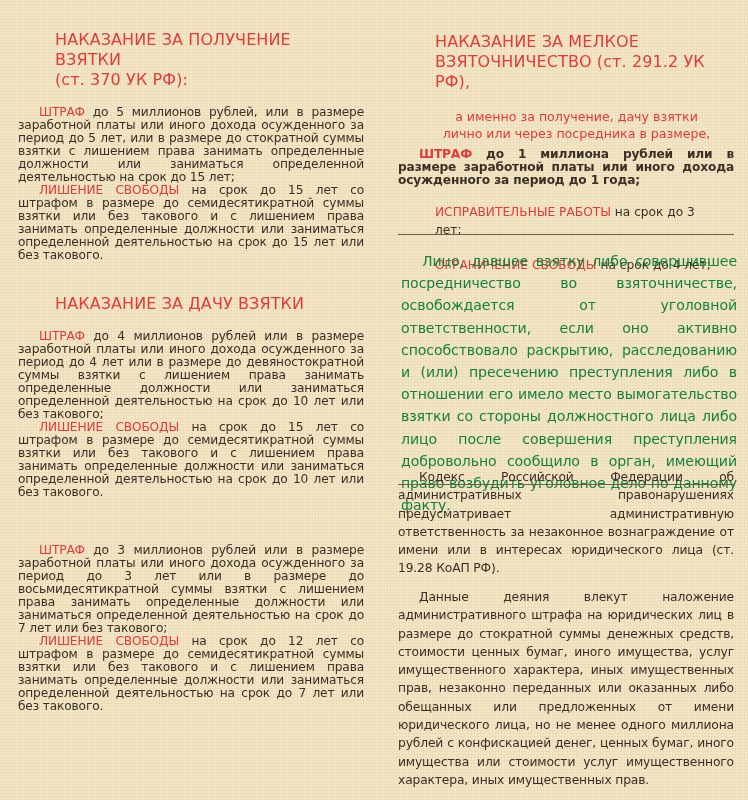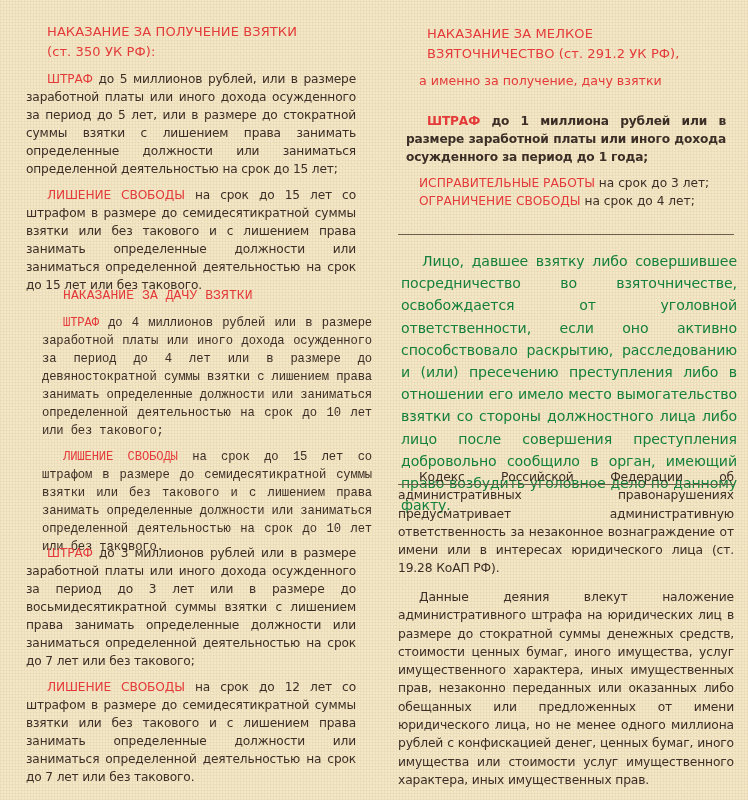--- a/index.html
+++ b/index.html
@@ -13,47 +13,48 @@
     font-family: "DejaVu Sans", sans-serif;
     color: #3b2e26;
     position: relative;
   }
   .col { position: absolute; top: 0; }
   .col-left { left: 18px; width: 346px; }
   .col-right { left: 398px; width: 336px; }
 
   .heading {
     color: #e43a39;
-    font-size: 13px;
+    font-size: 16px;
     line-height: 20px;
     font-weight: normal;
     letter-spacing: 0.1px;
-    margin: 8px;
+    margin: 16px;
     padding-left: 21px;
   }
   .para {
     font-size: 12.2px;
-    line-height: 18px;
+    line-height: 13px;
     text-align: justify;
-    margin: 8px;
+    margin: 0;
     text-indent: 21px;
     letter-spacing: -0.15px;
   }
   .hl { color: #e43a39; }
   .sub {
     color: #e43a39;
     font-size: 12.6px;
     line-height: 17.3px;
     padding-left: 21px;
     margin: 0;
+    text-align: center;
   }
   .item {
     font-size: 12.2px;
     line-height: 18.5px;
-    margin: 0;
+    margin: 16px;
     padding-left: 21px;
   }
   .divider {
     height: 0; border-top: 1px solid #6f5e4b; margin: 0;
   }
   .red-para {
     color: #15803d;
     font-size: 14.1px;
     line-height: 22.2px;
     text-align: justify;
@@ -71,27 +72,27 @@
   }
 </style>
 </head>
 <body>
 
 <div class="col col-left">
 
   <section style="position:absolute; top:14px; left:0; width:346px;">
     <h2 class="heading">
       <span>НАКАЗАНИЕ ЗА ПОЛУЧЕНИЕ ВЗЯТКИ</span><br>
-      <span>(ст. 350 УК РФ):</span>
+      <span>(ст. 370 УК РФ):</span>
     </h2>
     <p class="para" style="margin-top:3px;"><span class="hl">ШТРАФ</span><span> до 5 миллионов рублей, или в размере заработной платы или иного дохода осужденного за период до 5 лет, или в размере до стократной суммы взятки с лишением права занимать определенные должности или заниматься определенной деятельностью на срок до 15 лет;</span></p>
     <p class="para"><span class="hl">ЛИШЕНИЕ СВОБОДЫ</span><span> на срок до 15 лет со штрафом в размере до семидесятикратной суммы взятки или без такового и с лишением права занимать определенные должности или заниматься определенной деятельностью на срок до 15 лет или без такового.</span></p>
   </section>
 
-  <section style="position:absolute; top:278px; left:16px; width:346px;font-family:Liberation Mono, monospace;">
+  <section style="position:absolute; top:278px; left:0; width:346px;">
     <h2 class="heading">
       <span>НАКАЗАНИЕ ЗА ДАЧУ ВЗЯТКИ</span><br>
     </h2>
     <p class="para" style="margin-top:3px;"><span class="hl">ШТРАФ</span><span> до 4 миллионов рублей или в размере заработной платы или иного дохода осужденного за период до 4 лет или в размере до девяностократной суммы взятки с лишением права занимать определенные должности или заниматься определенной деятельностью на срок до 10 лет или без такового;</span></p>
     <p class="para"><span class="hl">ЛИШЕНИЕ СВОБОДЫ</span><span> на срок до 15 лет со штрафом в размере до семидесятикратной суммы взятки или без такового и с лишением права занимать определенные должности или заниматься определенной деятельностью на срок до 10 лет или без такового.</span></p>
   </section>
 
   <section style="position:absolute; top:541px; left:0; width:346px;">
     <p class="para" style="margin-top:3px;"><span class="hl">ШТРАФ</span><span> до 3 миллионов рублей или в размере заработной платы или иного дохода осужденного за период до 3 лет или в размере до восьмидесятикратной суммы взятки с лишением права занимать определенные должности или заниматься определенной деятельностью на срок до 7 лет или без такового;</span></p>
     <p class="para"><span class="hl">ЛИШЕНИЕ СВОБОДЫ</span><span> на срок до 12 лет со штрафом в размере до семидесятикратной суммы взятки или без такового и с лишением права занимать определенные должности или заниматься определенной деятельностью на срок до 7 лет или без такового.</span></p>
@@ -100,21 +101,21 @@
 
 <div class="col col-right">
 
   <section style="position:absolute; top:16px; left:0; width:336px;">
     <h2 class="heading">
       <span>НАКАЗАНИЕ ЗА МЕЛКОЕ</span><br>
       <span>ВЗЯТОЧНИЧЕСТВО (ст. 291.2 УК РФ),</span>
     </h2>
     <p class="sub">
       <span>а именно за получение, дачу взятки</span><br>
-      <br>
+      <span>лично или через посредника в размере,</span><br>
     </p>
     <p class="para" style="margin-top:5px;font-weight:bold;"><span class="hl">ШТРАФ</span><span> до 1 миллиона рублей или в размере заработной платы или иного дохода осужденного за период  до 1 года;</span></p>
     <p class="item"><span class="hl">ИСПРАВИТЕЛЬНЫЕ РАБОТЫ</span><span> на срок до 3 лет;</span></p>
     <p class="item"><span class="hl">ОГРАНИЧЕНИЕ СВОБОДЫ</span><span> на срок до 4 лет;</span></p>
   </section>
 
   <div class="divider" style="position:absolute; top:234px; left:0; width:336px;"></div>
 
   <p class="red-para" style="position:absolute; top:247px; left:0; width:336px;">Лицо, давшее взятку либо совершившее посредничество во взяточничестве, освобождается от уголовной ответственности, если оно активно способствовало раскрытию, расследованию и (или) пресечению преступления либо в отношении его имело место вымогательство взятки со стороны должностного лица либо лицо после совершения преступления добровольно сообщило в орган, имеющий право возбудить уголовное дело по данному факту.</p>
 

